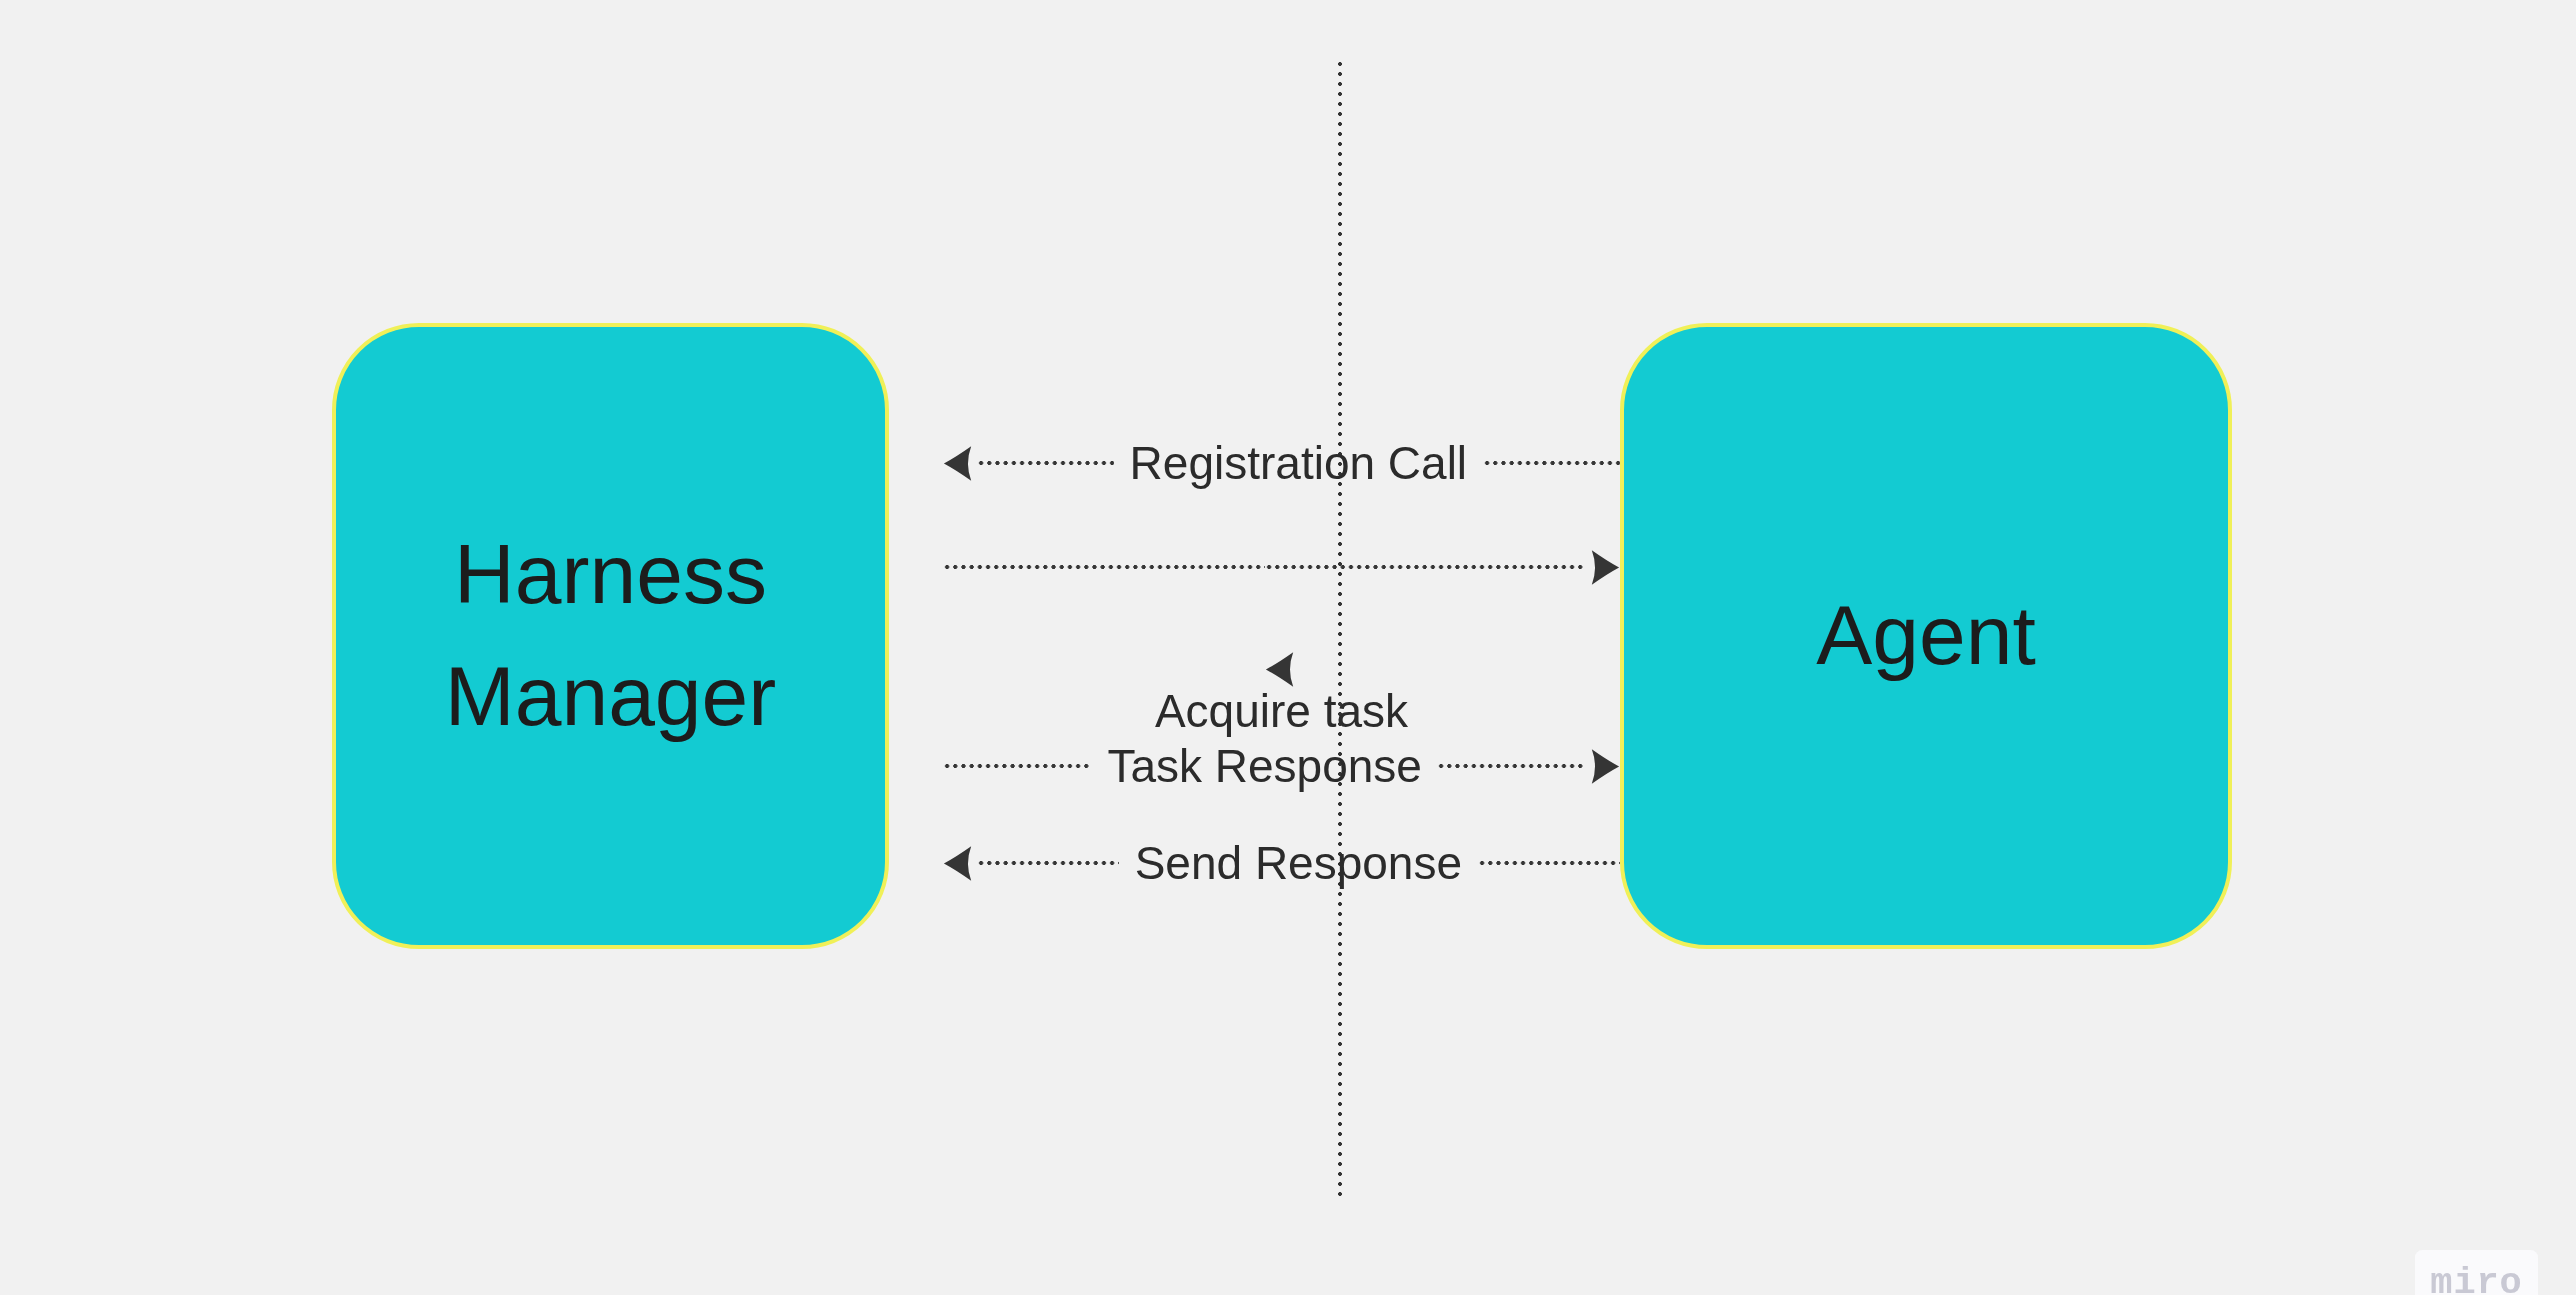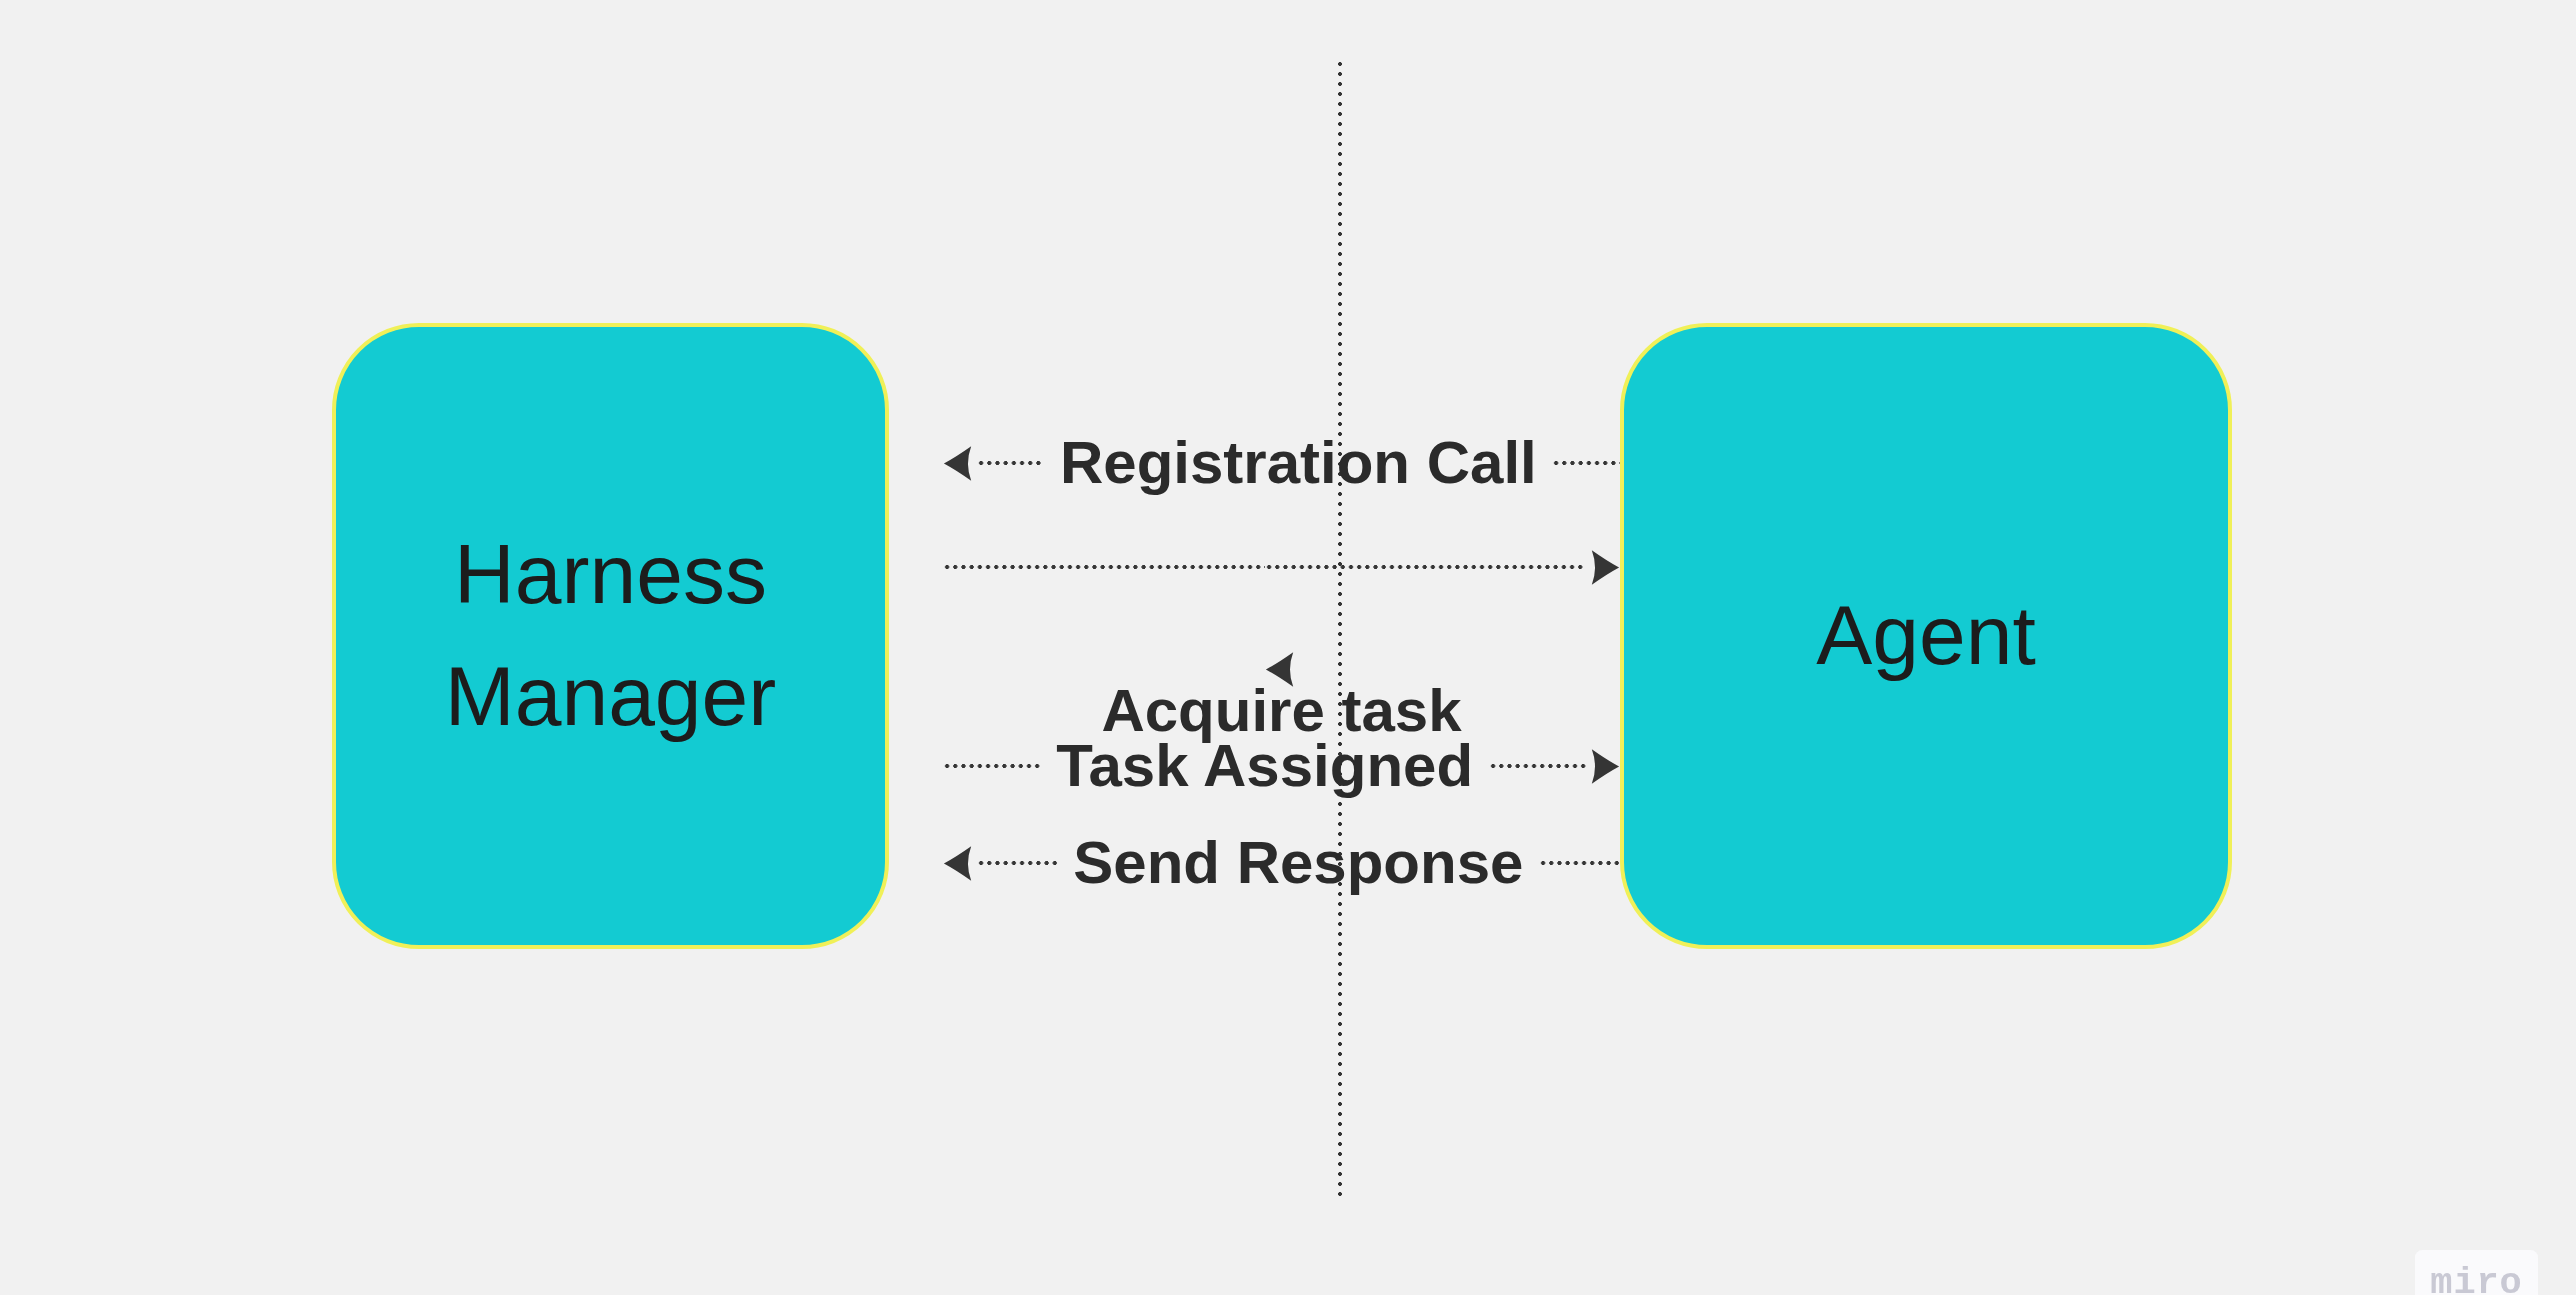--- a/index.html
+++ b/index.html
@@ -67,25 +67,24 @@
     flex: 1;
     height: 5.5px;
     background-image: radial-gradient(circle, var(--ink, #353535) 1.8px, transparent 2.2px);
     background-size: 8.2px 5.5px;
     background-repeat: repeat-x;
     background-position: left center;
   }
   .msg-label {
     flex: 0 0 auto;
     margin: 0 15.5px;
-    font-size: 60px;
+    font-size: 46px;
     line-height: 46px;
     color: var(--label-text, #2B2B2B);
     white-space: nowrap;
-    font-weight: bold;
   }
   .arrowhead {
     flex: 0 0 auto;
     display: block;
   }
   .arrowhead path { fill: var(--ink, #353535); }
   .arrowhead.at-left  { margin-right: 3.7px; }
   .arrowhead.at-right { margin-left: 3.7px; }
 
   
@@ -143,21 +142,21 @@
       <div class="msg-row" style="top: 651px; flex-direction: column;">
         <svg class="arrowhead at-left" width="30" height="37" viewBox="0 0 33 40">
           <path d="M31 1 Q14 13 1 20 Q14 27 31 39 Q24 20 31 1 Z"></path>
         </svg>
         <div class="dots"></div>
         <span class="msg-label">Acquire task</span>
         <div class="dots"></div>
       </div>
       <div class="msg-row" style="top: 743px;">
         <div class="dots"></div>
-        <span class="msg-label">Task Assigned</span>
+        <span class="msg-label">Task Response</span>
         <div class="dots"></div>
         <svg class="arrowhead at-right" width="30" height="37" viewBox="0 0 33 40">
           <path d="M2 1 Q19 13 32 20 Q19 27 2 39 Q9 20 2 1 Z"></path>
         </svg>
       </div>
       <div class="msg-row" style="top: 840px;">
         <svg class="arrowhead at-left" width="30" height="37" viewBox="0 0 33 40">
           <path d="M31 1 Q14 13 1 20 Q14 27 31 39 Q24 20 31 1 Z"></path>
         </svg>
         <div class="dots"></div>

